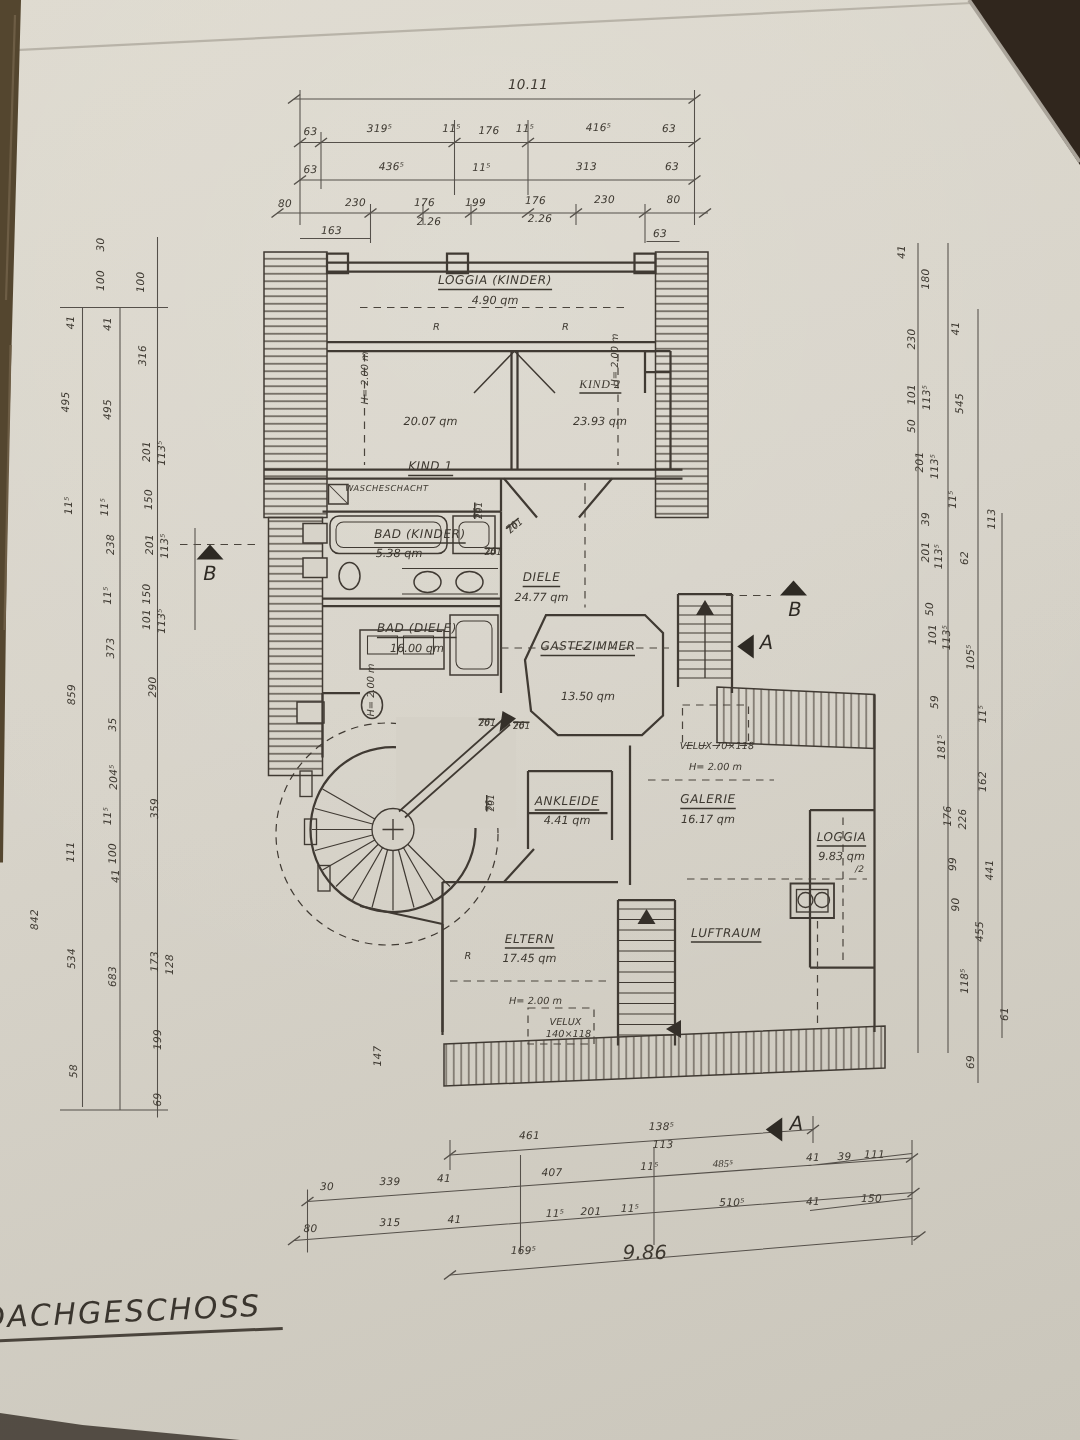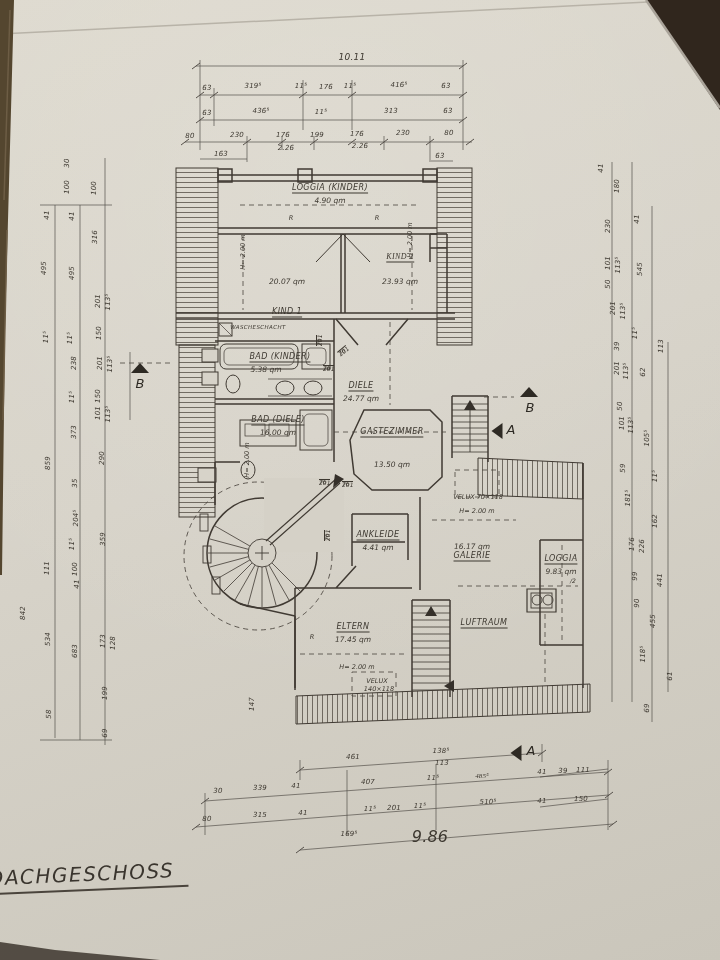--- a/index.html
+++ b/index.html
@@ -205,21 +205,21 @@
       <span class="dl" style="left: 207px; top: 819px;">80</span>
       <span class="dl" style="left: 260px; top: 815px;">315</span>
       <span class="dl" style="left: 303px; top: 813px;">41</span>
       <span class="dl" style="left: 349px; top: 834px;">169⁵</span>
       <span class="dl" style="left: 370px; top: 809px;">11⁵</span>
       <span class="dl" style="left: 394px; top: 808px;">201</span>
       <span class="dl" style="left: 420px; top: 806px;">11⁵</span>
       <span class="dl" style="left: 488px; top: 802px;">510⁵</span>
       <span class="dl" style="left: 542px; top: 801px;">41</span>
       <span class="dl" style="left: 581px; top: 799px;">150</span>
-      <span class="dl" style="left: 430px; top: 836px; font-size: 16px; font-style: italic;">9.86</span>
+      <span class="dl" style="left: 430px; top: 836px; font-size: 13px; font-style: italic;">9.86</span>
       <span class="dl rot" style="left: 67px; top: 163px;">30</span>
       <span class="dl rot" style="left: 67px; top: 187px;">100</span>
       <span class="dl rot" style="left: 94px; top: 188px;">100</span>
       <span class="dl rot" style="left: 47px; top: 215px;">41</span>
       <span class="dl rot" style="left: 72px; top: 216px;">41</span>
       <span class="dl rot" style="left: 95px; top: 237px;">316</span>
       <span class="dl rot" style="left: 44px; top: 268px;">495</span>
       <span class="dl rot" style="left: 72px; top: 273px;">495</span>
       <span class="dl rot" style="left: 98px; top: 301px;">201</span>
       <span class="dl rot" style="left: 108px; top: 302px;">113⁵</span>
@@ -295,21 +295,21 @@
       <span class="rn" style="left: 280px; top: 357px;">BAD (KINDER)</span>
       <span class="ra" style="left: 266px; top: 369px;">5.38 qm</span>
       <span class="rn" style="left: 278px; top: 420px;">BAD (DIELE)</span>
       <span class="ra" style="left: 278px; top: 432px;">16.00 qm</span>
       <span class="rn" style="left: 361px; top: 386px;">DIELE</span>
       <span class="ra" style="left: 361px; top: 398px;">24.77 qm</span>
       <span class="rn" style="left: 392px; top: 432px;">GASTEZIMMER</span>
       <span class="ra" style="left: 392px; top: 464px;">13.50 qm</span>
       <span class="rn" style="left: 378px; top: 535px;">ANKLEIDE</span>
       <span class="ra" style="left: 378px; top: 547px;">4.41 qm</span>
-      <span class="rn" style="left: 472px; top: 534px; margin-top: 22px;">GALERIE</span>
+      <span class="rn" style="left: 472px; top: 534px;">GALERIE</span>
       <span class="ra" style="left: 472px; top: 546px;">16.17 qm</span>
       <span class="rn" style="left: 561px; top: 559px;">LOGGIA</span>
       <span class="ra" style="left: 561px; top: 571px;">9.83 qm</span>
       <span class="ra" style="left: 573px; top: 580px; font-size: 6px;">/2</span>
       <span class="rn" style="left: 353px; top: 627px;">ELTERN</span>
       <span class="ra" style="left: 353px; top: 639px;">17.45 qm</span>
       <span class="rn" style="left: 484px; top: 623px;">LUFTRAUM</span>
       <span class="nt" style="left: 478px; top: 497px;">VELUX 70×118</span>
       <span class="nt" style="left: 477px; top: 511px;">H= 2.00 m</span>
       <span class="nt" style="left: 357px; top: 667px;">H= 2.00 m</span>

